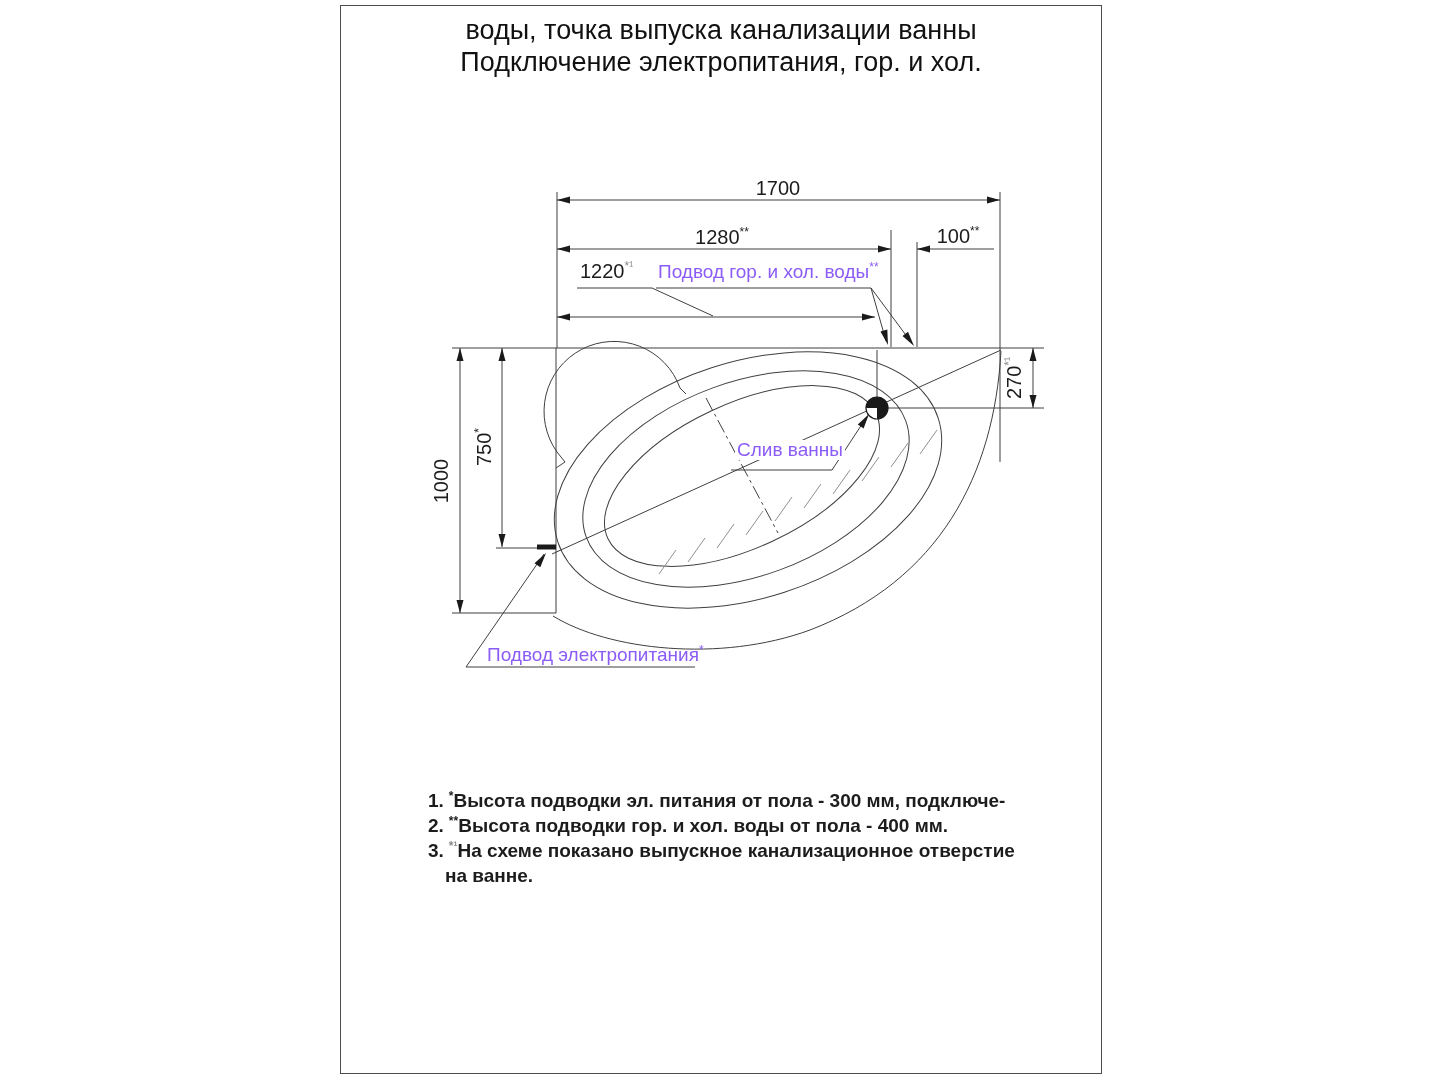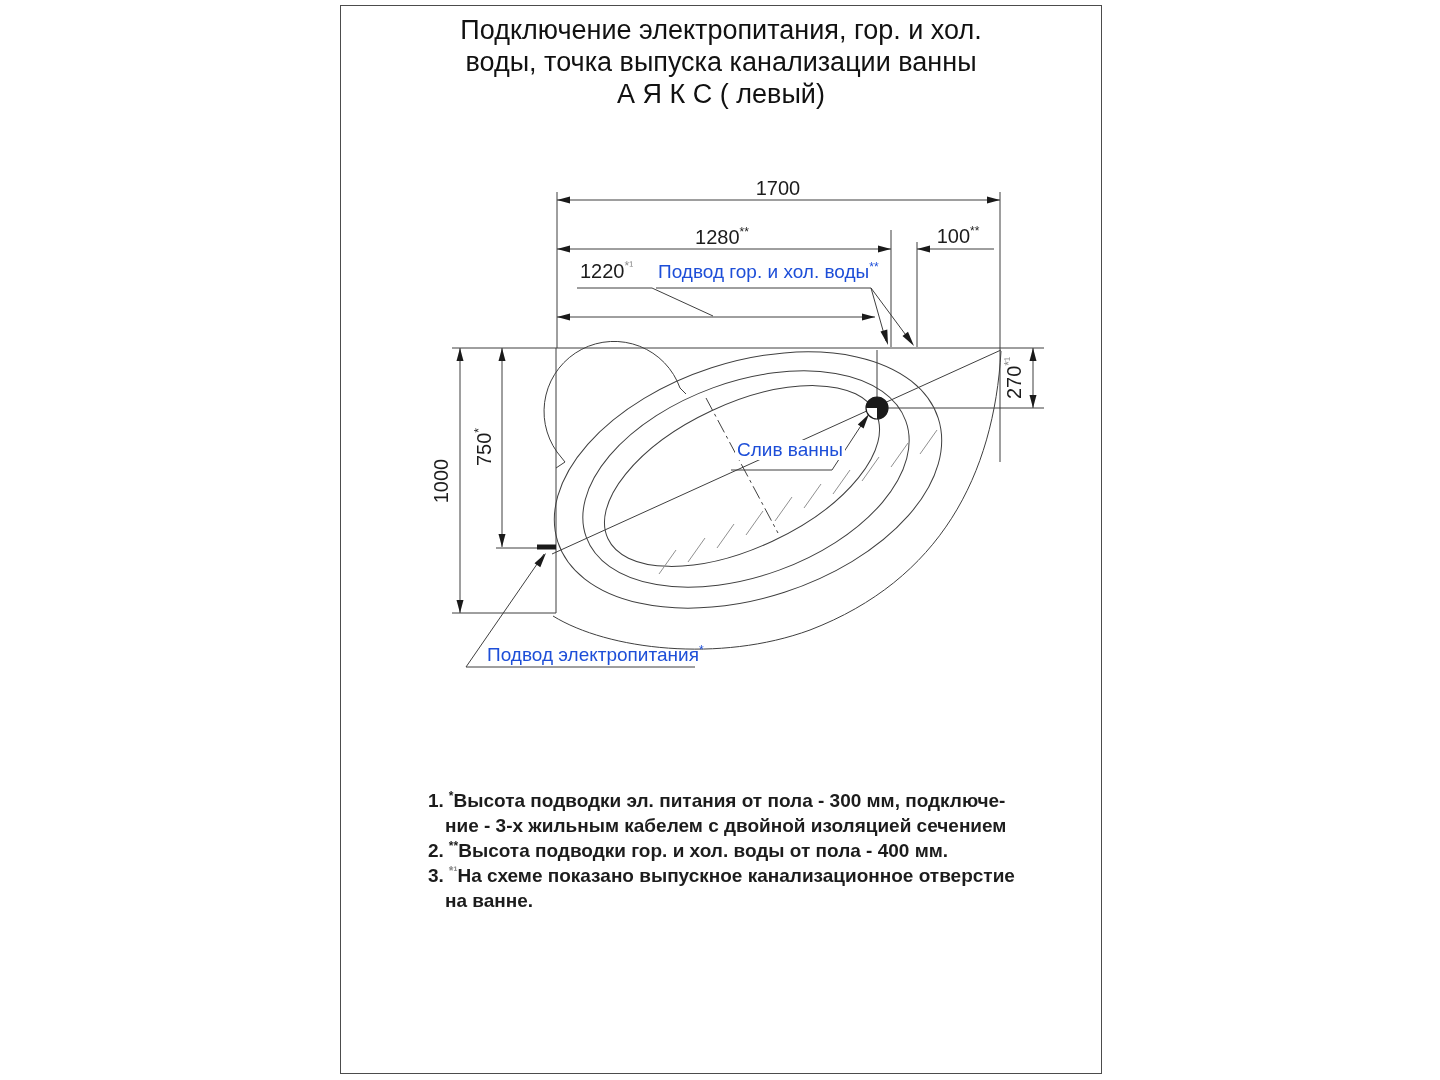--- a/index.html
+++ b/index.html
@@ -3,43 +3,42 @@
 <meta charset="utf-8">
 <style>
   html,body{margin:0;padding:0;background:#ffffff;}
   .page{position:relative;width:1440px;height:1080px;background:#fff;overflow:hidden;
         font-family:"Liberation Sans","DejaVu Sans",sans-serif;color:#1c1c1c;}
   .sheet{position:absolute;left:340px;top:5px;width:760px;height:1067px;
          border:1px solid #4c4c4c;background:#fff;}
   .title{position:absolute;left:340px;top:14px;width:762px;text-align:center;
          font-size:27px;line-height:32px;color:#111;}
   svg.draw{position:absolute;left:0;top:0;}
-  .lbl{position:absolute;font-size:19px;line-height:20px;white-space:nowrap;color:#1d4ed8;}
+  .lbl{position:absolute;font-size:19px;line-height:20px;white-space:nowrap;color:#8b5cf6;}
   .dim{position:absolute;font-size:20px;line-height:21px;white-space:nowrap;color:#1c1c1c;}
   .cx{transform:translateX(-50%);}
   .rot{transform:translate(-50%,-50%) rotate(-90deg);transform-origin:center;}
   .mask{background:#fff;padding:0 2px;text-align:right;}
   sup{font-size:12px;line-height:0;}
   .supf{color:#8a8a8a;}
   .notes{position:absolute;left:428px;top:788px;font-size:19px;line-height:25px;color:#1c1c1c;}
   .note-line{white-space:nowrap;font-weight:bold;}
   .cont{padding-left:17px;}
   .nnum{margin-right:5px;}
 </style>
 </head>
 <body>
 
 <div class="page">
 
   <div class="sheet"></div>
 
   <div class="title">
+    <div>воды, точка выпуска канализации ванны</div>
     <div>Подключение электропитания, гор. и хол.</div>
-    <div>воды, точка выпуска канализации ванны</div>
-    <div>А Я К С ( левый)</div>
   </div>
 
   <svg class="draw" width="1440" height="1080" viewBox="0 0 1440 1080">
     <g stroke="#3f3f3f" stroke-width="1" fill="none">
 
       <path d="M 1001,351 C 994,475 940,580 810,630 C 720,663 608,650 553,616"></path>
 
       <ellipse cx="748" cy="480" rx="200" ry="118" transform="rotate(-18 748 480)"></ellipse>
       <ellipse cx="746" cy="479" rx="170" ry="97" transform="rotate(-20 746 479)"></ellipse>
       <ellipse cx="742" cy="476" rx="148" ry="72" transform="rotate(-25 742 476)"></ellipse>
@@ -131,19 +130,18 @@
   <div class="dim rot" style="left:1014px;top:378px"><span>270</span><sup class="supf">*¹</sup></div>
   <div class="dim rot" style="left:441px;top:481px"><span>1000</span></div>
   <div class="dim rot" style="left:484px;top:447px"><span>750</span><sup>*</sup></div>
 
   <div class="lbl" style="left:658px;top:262px"><span>Подвод гор. и хол. воды</span><sup>**</sup></div>
   <div class="lbl mask" style="left:735px;top:440px"><span>Слив ванны</span></div>
   <div class="lbl" style="left:487px;top:645px"><span>Подвод электропитания</span><sup>*</sup></div>
 
   <div class="notes">
     <div class="note-line"><span class="nnum">1.</span><sup>*</sup><span>Высота подводки эл. питания от пола - 300 мм, подключе-</span></div>
-    <div class="note-line cont">ние - 3-х жильным кабелем с двойной изоляцией сечением</div>
     <div class="note-line"><span class="nnum">2.</span><sup>**</sup><span>Высота подводки гор. и хол. воды от пола - 400 мм.</span></div>
     <div class="note-line"><span class="nnum">3.</span><sup class="supf">*¹</sup><span>На схеме показано выпускное канализационное отверстие</span></div>
     <div class="note-line cont">на ванне.</div>
   </div>
 
 </div>
 
 </body></html>

